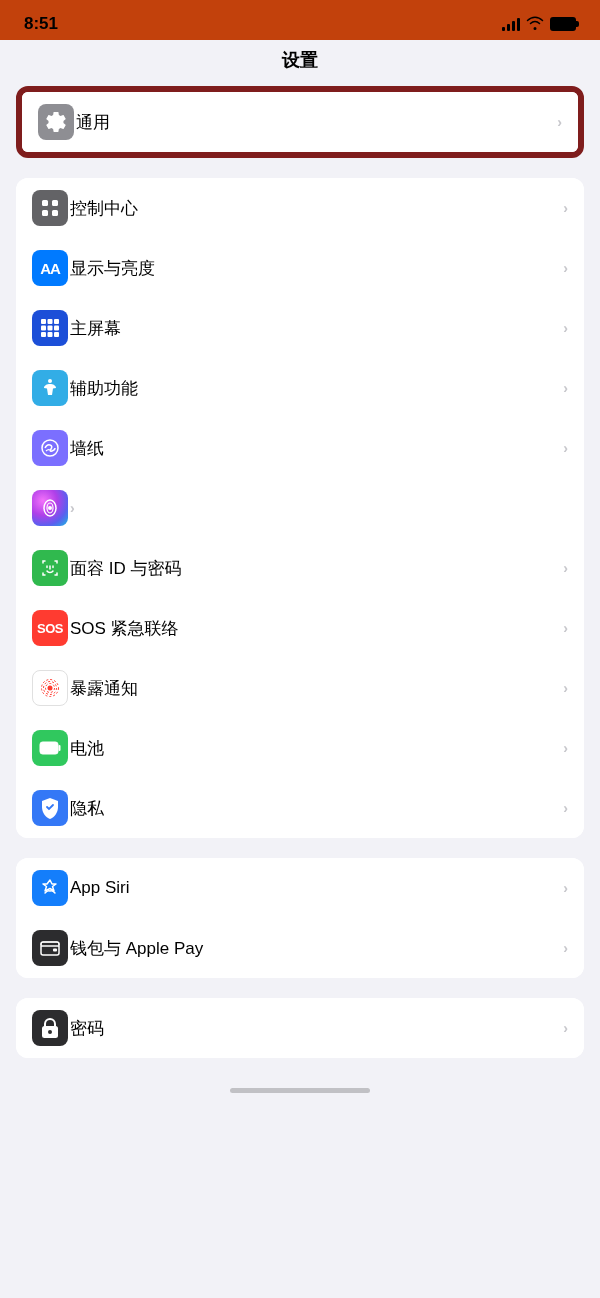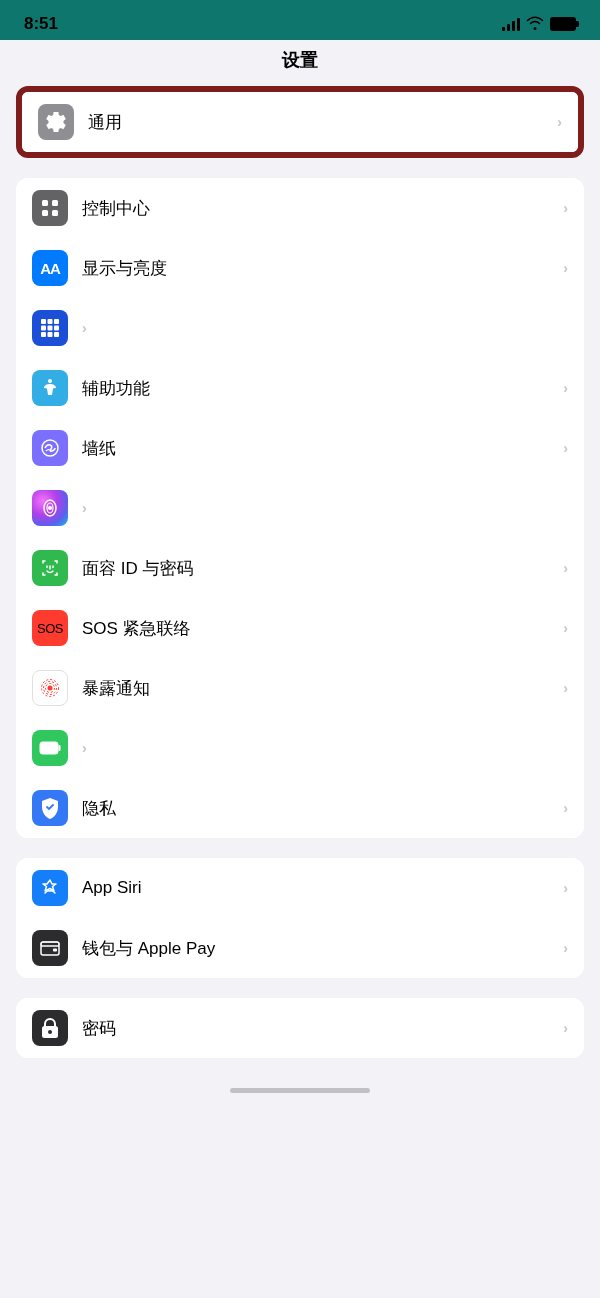--- a/index.html
+++ b/index.html
@@ -11,21 +11,21 @@
       font-family: -apple-system, "PingFang SC", "Helvetica Neue", sans-serif;
       overflow-x: hidden;
     }
 
     
     .status-bar {
       display: flex;
       justify-content: space-between;
       align-items: center;
       padding: 14px 24px 6px;
-      background: #0f766e;
+      background: #c2410c;
       gap: 8px;
     }
     .status-time {
       font-size: 17px;
       font-weight: 600;
       color: #000;
     }
     .status-icons {
       display: flex;
       align-items: center;
@@ -111,21 +111,21 @@
     }
 
     .row-icon {
       width: 36px;
       height: 36px;
       border-radius: 8px;
       display: flex;
       align-items: center;
       justify-content: center;
       flex-shrink: 0;
-      margin-right: 14px;
+      margin-right: 2px;
       font-size: 20px;
       color: #fff;
     }
 
     .row-label {
       flex: 1;
       font-size: 17px;
       color: #000;
     }
     .row-chevron {
@@ -250,20 +250,21 @@
         <rect x="8.5" y="2" width="5" height="5" rx="1"></rect>
         <rect x="15" y="2" width="5" height="5" rx="1"></rect>
         <rect x="2" y="8.5" width="5" height="5" rx="1"></rect>
         <rect x="8.5" y="8.5" width="5" height="5" rx="1"></rect>
         <rect x="15" y="8.5" width="5" height="5" rx="1"></rect>
         <rect x="2" y="15" width="5" height="5" rx="1"></rect>
         <rect x="8.5" y="15" width="5" height="5" rx="1"></rect>
         <rect x="15" y="15" width="5" height="5" rx="1"></rect>
       </svg>
     </div>
+    <span class="row-label">主屏幕</span>
     <span class="row-chevron">›</span>
   </div>
 
   <div class="settings-row">
     <div class="row-icon bg-lightblue">
       <svg width="22" height="22" viewBox="0 0 22 22" fill="white">
         <circle cx="11" cy="4" r="2"></circle>
         <path d="M11 7c-3 0-6 1.5-6 4l3 .5L9 18h4l1-6.5 3-.5c0-2.5-3-4-6-4z"></path>
       </svg>
     </div>
@@ -302,21 +303,21 @@
         <path d="M8 14c.7 1 1.5 1.5 3 1.5s2.3-.5 3-1.5"></path>
         <path d="M11 9v3"></path>
       </svg>
     </div>
     <span class="row-label">面容 ID 与密码</span>
     <span class="row-chevron">›</span>
   </div>
 
   <div class="settings-row">
     <div class="row-icon bg-sos">
-      <span style="color:#000000;font-size:13px;font-weight:400;letter-spacing:-0.5px;">SOS</span>
+      <span style="color:#ffffff;font-size:13px;font-weight:700;letter-spacing:-0.5px;">SOS</span>
     </div>
     <span class="row-label">SOS 紧急联络</span>
     <span class="row-chevron">›</span>
   </div>
 
   <div class="settings-row">
     <div class="row-icon" style="background:#fff;border:1px solid #e0e0e0;">
       <svg width="22" height="22" viewBox="0 0 22 22">
         <circle cx="11" cy="11" r="2.5" fill="#ff3b30"></circle>
         <circle cx="11" cy="11" r="4.5" fill="none" stroke="#ff3b30" stroke-width="1" stroke-dasharray="2 2"></circle>
@@ -328,20 +329,21 @@
     <span class="row-chevron">›</span>
   </div>
 
   <div class="settings-row">
     <div class="row-icon bg-battery">
       <svg width="22" height="14" viewBox="0 0 22 14" fill="white">
         <rect x="1" y="1" width="18" height="12" rx="2.5" stroke="white" stroke-width="1" fill="white"></rect>
         <rect x="19.5" y="4" width="2" height="6" rx="1" fill="white"></rect>
       </svg>
     </div>
+    <span class="row-label">电池</span>
     <span class="row-chevron">›</span>
   </div>
 
   <div class="settings-row">
     <div class="row-icon bg-privacy">
       <svg width="20" height="22" viewBox="0 0 20 22" fill="white">
         <path d="M10 1L2 4v6c0 5.5 3.5 10.5 8 12 4.5-1.5 8-6.5 8-12V4L10 1z"></path>
         <path d="M7 10l2 2 4-4" stroke="#3478f6" stroke-width="1.8" fill="none" stroke-linecap="round"></path>
       </svg>
     </div>

